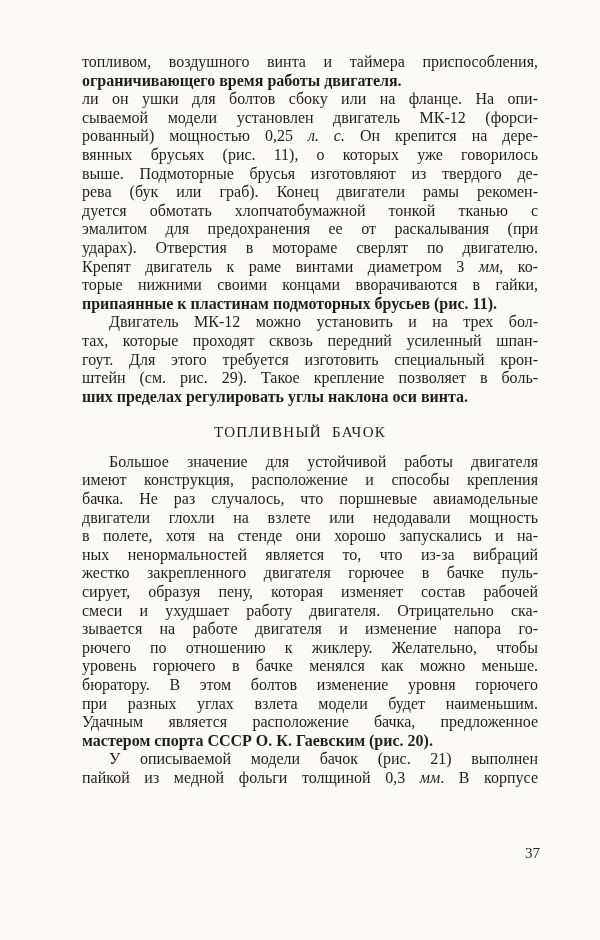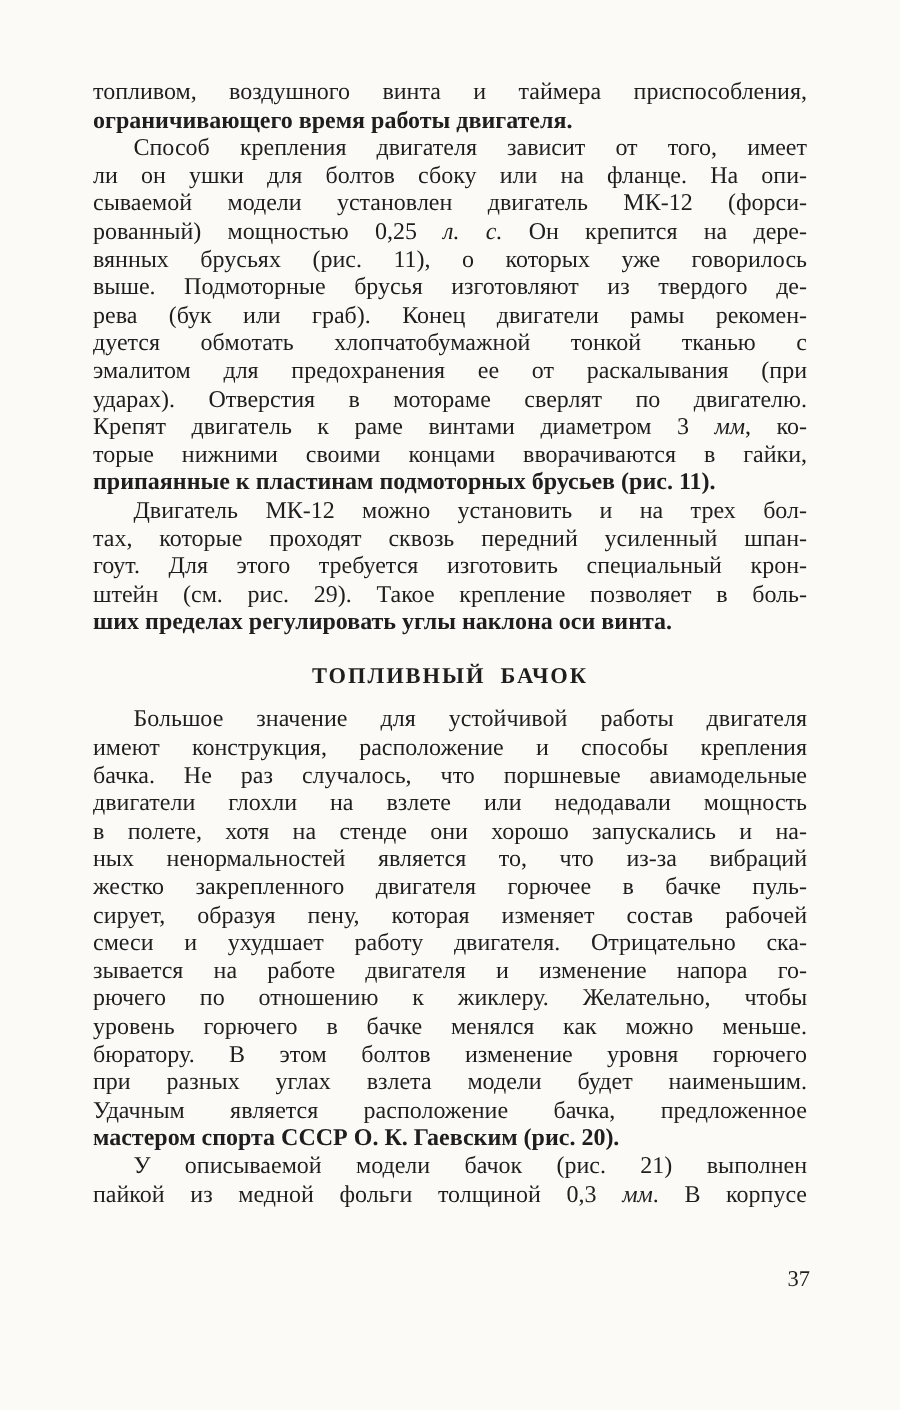--- a/index.html
+++ b/index.html
@@ -24,30 +24,31 @@
     top: 53px;
     width: 476px;
     font-size: 16px;
     line-height: 18.6px;
   }
   .line {
     text-align: justify;
     text-align-last: justify;
     overflow: hidden;
     height: 18.6px;
+    margin-left: 20px;
   }
   .line.para-end {
     text-align-last: left;
     font-weight: bold;
   }
   .line.first {
     text-indent: 27px;
   }
   .heading {
-    font-weight: bold;
+    font-weight: normal;
     font-size: 15px;
     letter-spacing: 1.3px;
     word-spacing: 5px;
     text-align: right;
     text-align-last: center;
     margin-top: 17px;
     margin-bottom: 11px;
     height: 18.6px;
   }
   .page-number {
@@ -59,21 +60,20 @@
   }
   i { font-style: italic; }
 </style>
 </head>
 <body>
 
 <div class="page">
   <div class="text-column">
       <div class="line">топливом, воздушного винта и таймера приспособления,</div>
       <div class="line para-end">ограничивающего время работы двигателя.</div>
-      <div class="line first">Способ крепления двигателя зависит от того, имеет</div>
       <div class="line">ли он ушки для болтов сбоку или на фланце. На опи-</div>
       <div class="line">сываемой модели установлен двигатель МК-12 (форси-</div>
       <div class="line">рованный) мощностью 0,25 <i>л. с.</i> Он крепится на дере-</div>
       <div class="line">вянных брусьях (рис. 11), о которых уже говорилось</div>
       <div class="line">выше. Подмоторные брусья изготовляют из твердого де-</div>
       <div class="line">рева (бук или граб). Конец двигатели рамы рекомен-</div>
       <div class="line">дуется обмотать хлопчатобумажной тонкой тканью с</div>
       <div class="line">эмалитом для предохранения ее от раскалывания (при</div>
       <div class="line">ударах). Отверстия в мотораме сверлят по двигателю.</div>
       <div class="line">Крепят двигатель к раме винтами диаметром 3 <i>мм</i>, ко-</div>

